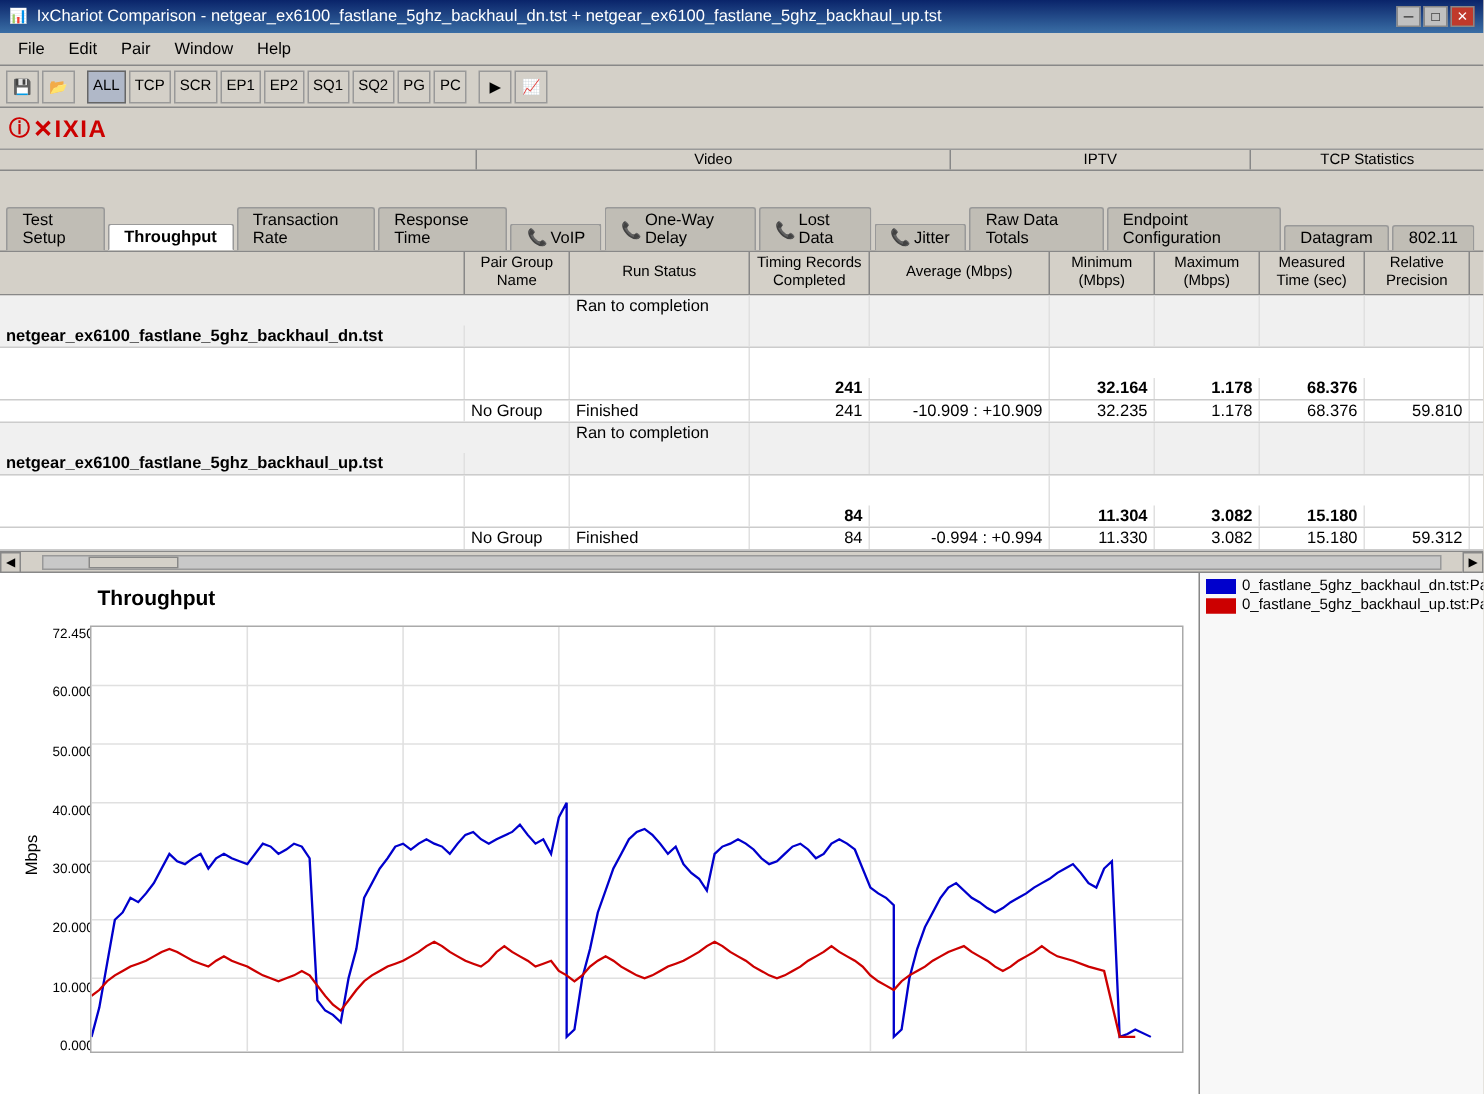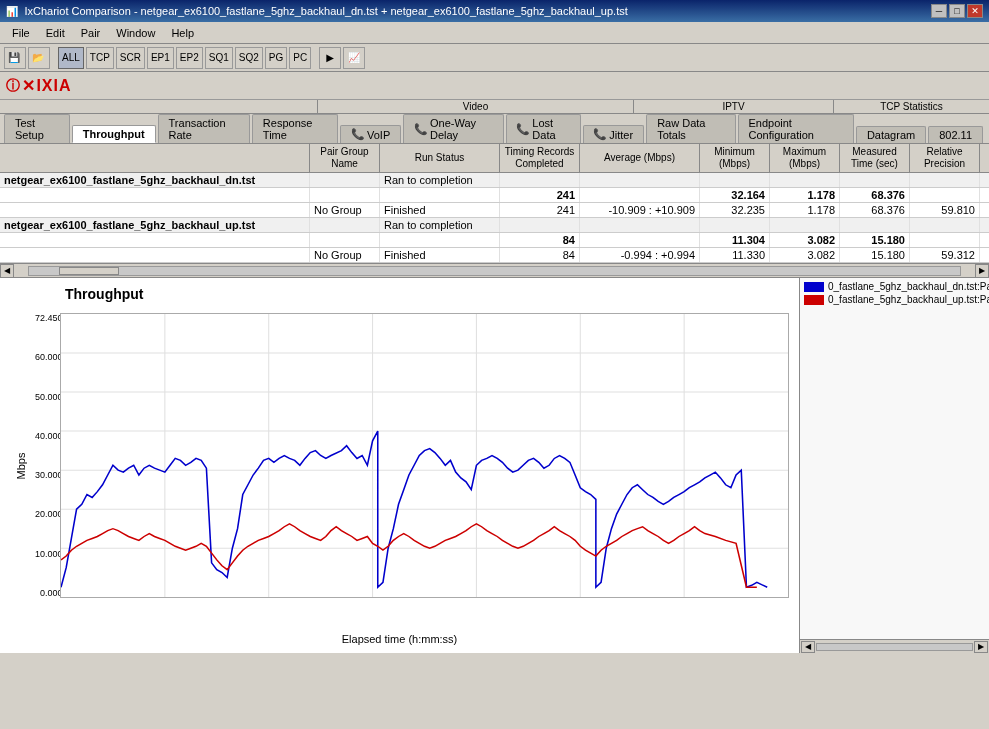--- a/index.html
+++ b/index.html
@@ -70,20 +70,21 @@
       padding: 2px 6px;
     }
     .logo-icon { color: #cc0000; font-weight: bold; font-size: 14px; margin-right: 2px; }
     .logo-text { color: #cc0000; font-size: 16px; font-weight: bold; letter-spacing: 1px; }
     .tabs-row {
       display: flex;
       align-items: flex-end;
       background: #d4d0c8;
       border-bottom: 1px solid #888;
       padding: 0 4px;
+      margin-top: 24px;
     }
     .tab {
       padding: 2px 10px;
       font-size: 11px;
       border: 1px solid #999;
       border-bottom: none;
       background: #c0bdb5;
       cursor: pointer;
       margin-right: 2px;
       border-radius: 2px 2px 0 0;
@@ -107,21 +108,21 @@
       text-align: center; word-wrap: break-word; line-height: 1.2;
     }
     .data-cell {
       padding: 1px 4px;
       border-right: 1px solid #e0e0e0;
       overflow: hidden;
       text-overflow: ellipsis;
       white-space: nowrap;
     }
     .data-cell.right { text-align: right; }
-    .bold { font-weight: bold; }
+    .bold { font-weight: bold; margin-top: 20px; }
 
     
     .h-scroll {
       height: 14px;
       background: #d4d0c8;
       border-bottom: 1px solid #888;
       display: flex;
       align-items: center;
     }
     .scroll-track {

